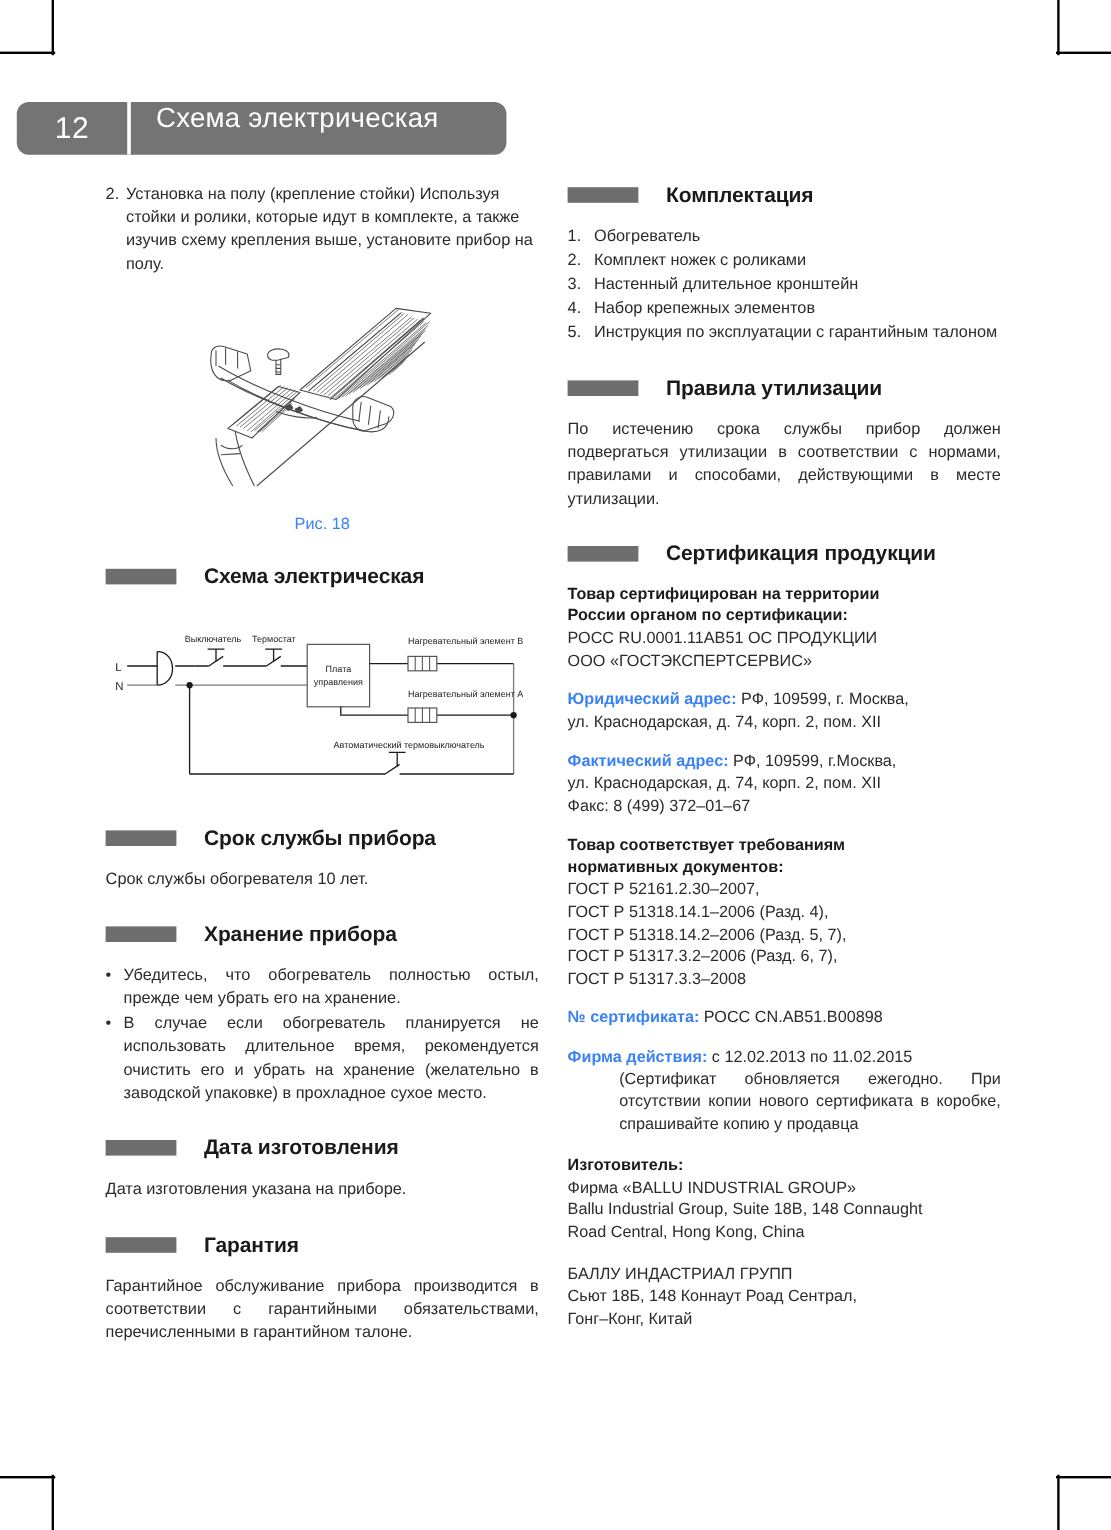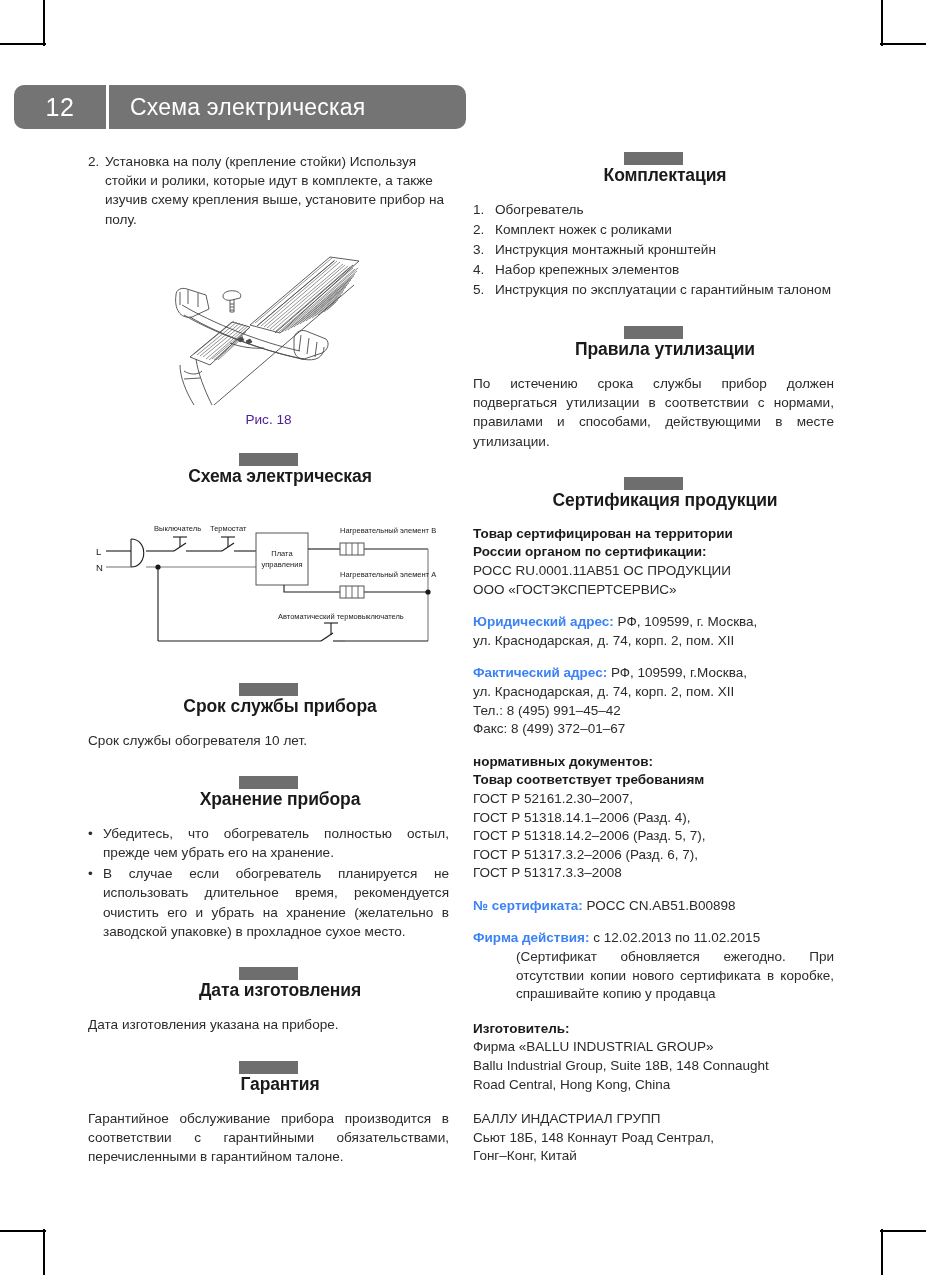--- a/index.html
+++ b/index.html
@@ -22,26 +22,26 @@
     background: #000;
   }
   .crop.h { height: 2px; width: 46px; }
   .crop.v { width: 2px; height: 46px; }
 
   
   .page-header {
     position: absolute;
     left: 14px;
     top: 85px;
-    width: 452px;
+    width: 408px;
     height: 44px;
     background: #747474;
     border-radius: 10px;
     display: flex;
-    align-items: center;
+    align-items: flex-start;
     overflow: hidden;
   }
   .page-number {
     width: 92px;
     text-align: center;
     color: #ffffff;
     font-size: 25px;
     line-height: 44px;
     letter-spacing: 0.5px;
   }
@@ -65,21 +65,20 @@
   }
   .col-left  { left: 88px; }
   .col-right { left: 473px; }
 
   
   .sec-head {
     display: flex;
     align-items: center;
     margin-top: 26px;
     margin-bottom: 14px;
-    flex-direction: column;
   }
   .sec-swatch {
     width: 59px;
     height: 13px;
     background: #6e6e6e;
     flex: 0 0 auto;
   }
   .sec-title {
     margin-left: 23px;
     font-size: 17.5px;
@@ -135,22 +134,22 @@
     color: #2b2b2b;
   }
   ul.bul li { display: flex; margin-bottom: 1px; }
   ul.bul li .dot { flex: 0 0 auto; width: 15px; }
   ul.bul li .txt { flex: 1 1 auto; text-align: justify; }
 
   
   .fig-caption {
     text-align: center;
     font-size: 13.6px;
-    color: #4c1d95;
-    margin-top: 5px;
+    color: #3b82f6;
+    margin-top: 22px;
   }
 
   
   .fig18-wrap {
     margin-top: 18px;
     height: 160px;
     display: flex;
     justify-content: center;
     align-items: center;
   }
@@ -389,21 +388,21 @@
     <li>
       <span class="num">1.</span>
       <span class="txt">Обогреватель</span>
     </li>
     <li>
       <span class="num">2.</span>
       <span class="txt">Комплект ножек с роликами</span>
     </li>
     <li>
       <span class="num">3.</span>
-      <span class="txt">Инструкция монтажный кронштейн</span>
+      <span class="txt">Настенный длительное кронштейн</span>
     </li>
     <li>
       <span class="num">4.</span>
       <span class="txt">Набор крепежных элементов</span>
     </li>
     <li>
       <span class="num">5.</span>
       <span class="txt justify-all">Инструкция по эксплуатации с гарантийным талоном</span>
     </li>
   </ol>
@@ -427,27 +426,26 @@
   </div>
 
   <div class="cert-block">
     <p><span class="inline-b">Юридический адрес:</span><span> РФ, 109599, г. Москва,</span></p>
     <p>ул. Краснодарская, д. 74, корп. 2, пом. XII</p>
   </div>
 
   <div class="cert-block">
     <p><span class="inline-b">Фактический адрес:</span><span> РФ, 109599, г.Москва,</span></p>
     <p>ул. Краснодарская, д. 74, корп. 2, пом. XII</p>
-    <p>Тел.: 8 (495) 991–45–42</p>
     <p>Факс: 8 (499) 372–01–67</p>
   </div>
 
   <div class="cert-block">
+    <p class="b">Товар соответствует требованиям</p>
     <p class="b">нормативных документов:</p>
-    <p class="b">Товар соответствует требованиям</p>
     <p>ГОСТ Р 52161.2.30–2007,</p>
     <p>ГОСТ Р 51318.14.1–2006 (Разд. 4),</p>
     <p>ГОСТ Р 51318.14.2–2006 (Разд. 5, 7),</p>
     <p>ГОСТ Р 51317.3.2–2006 (Разд. 6, 7),</p>
     <p>ГОСТ Р 51317.3.3–2008</p>
   </div>
 
   <div class="cert-block">
     <p><span class="inline-b">№ сертификата:</span><span> РОСС CN.АВ51.В00898</span></p>
   </div>

